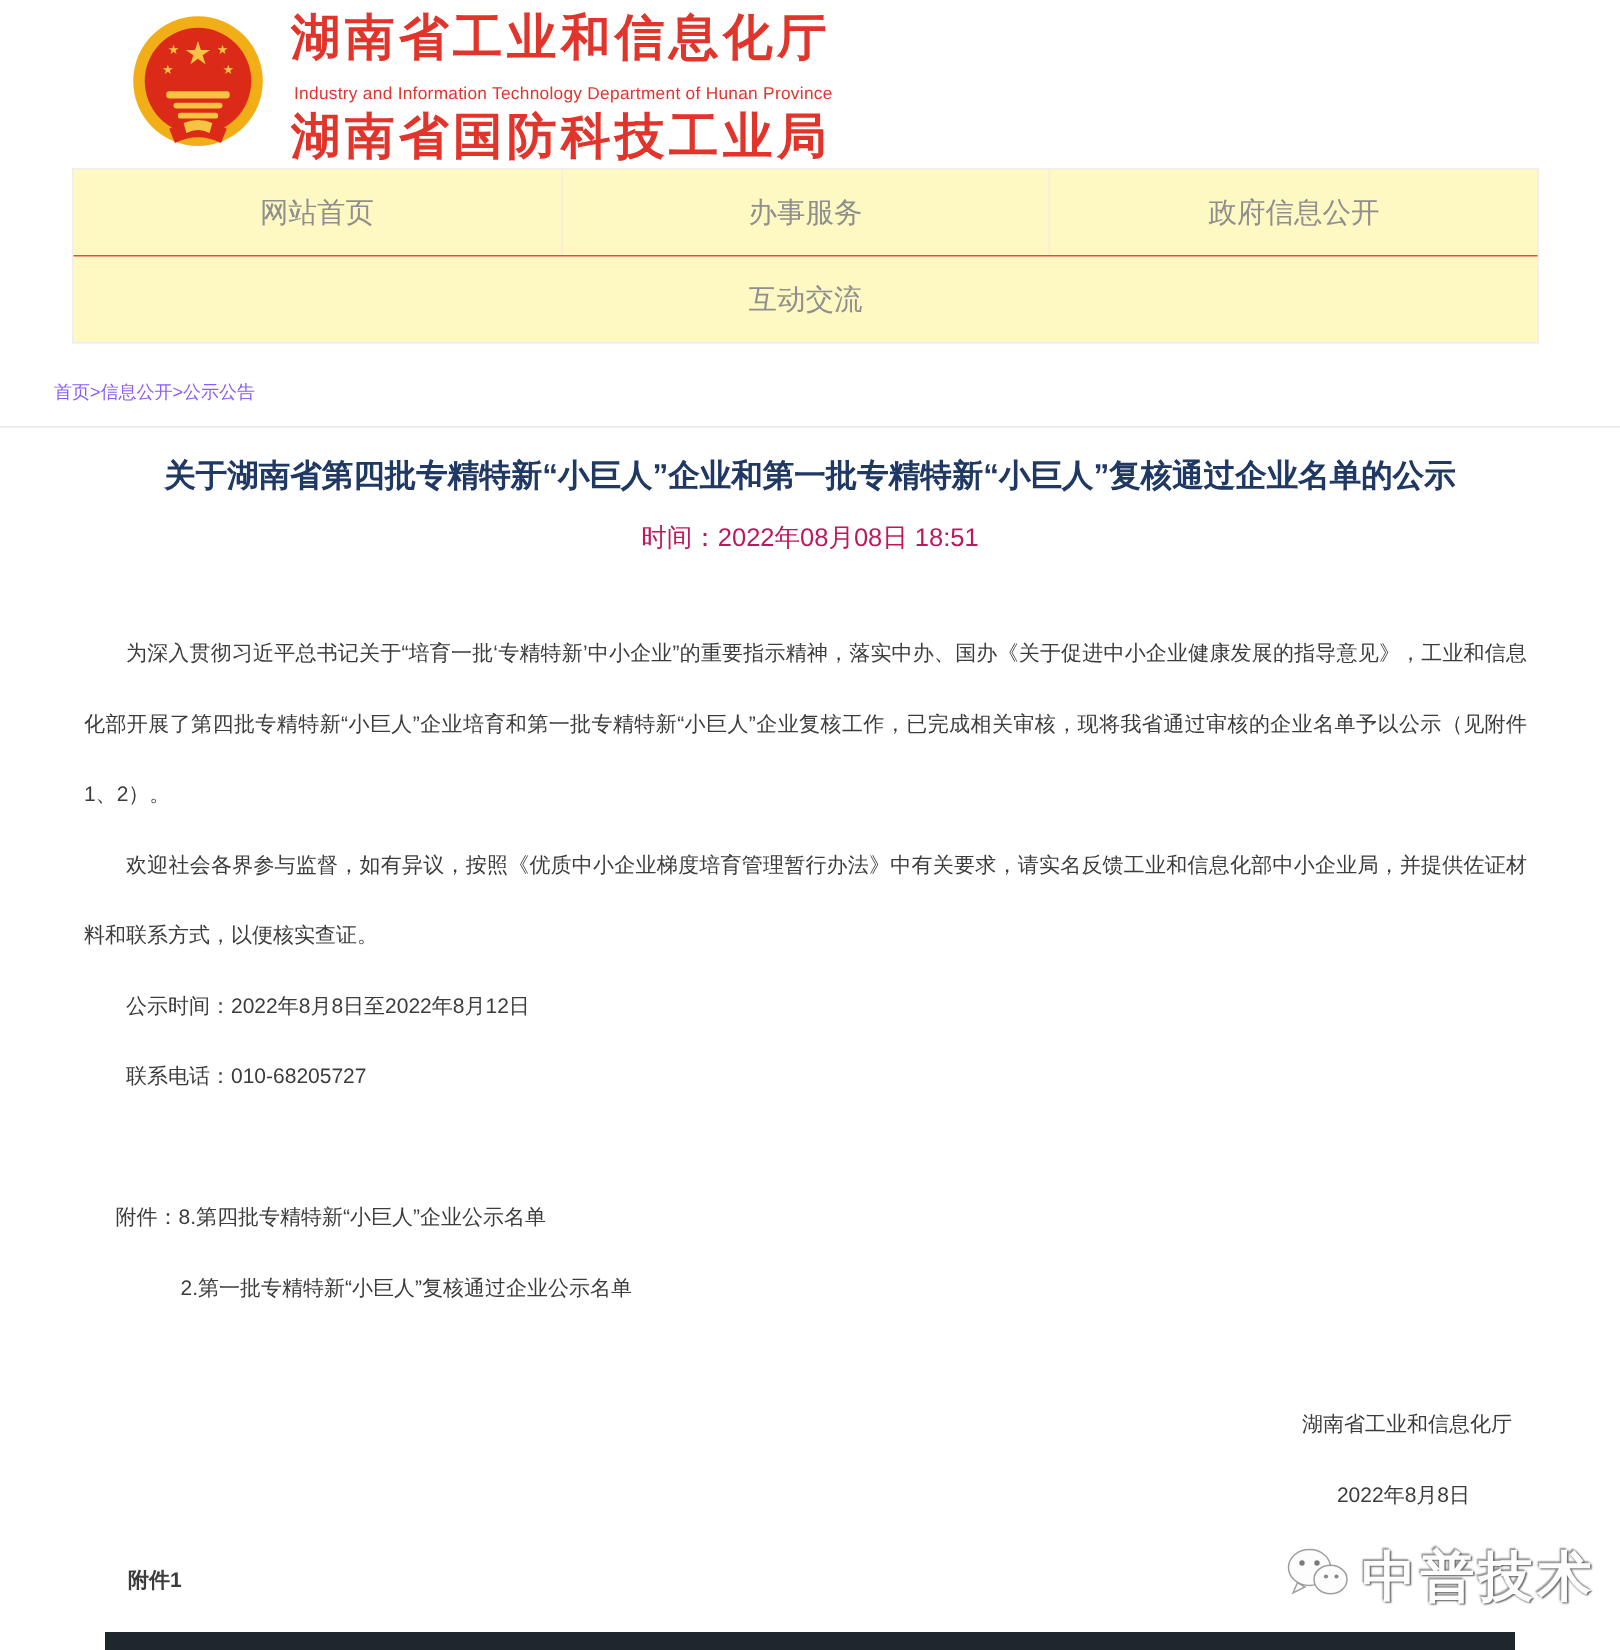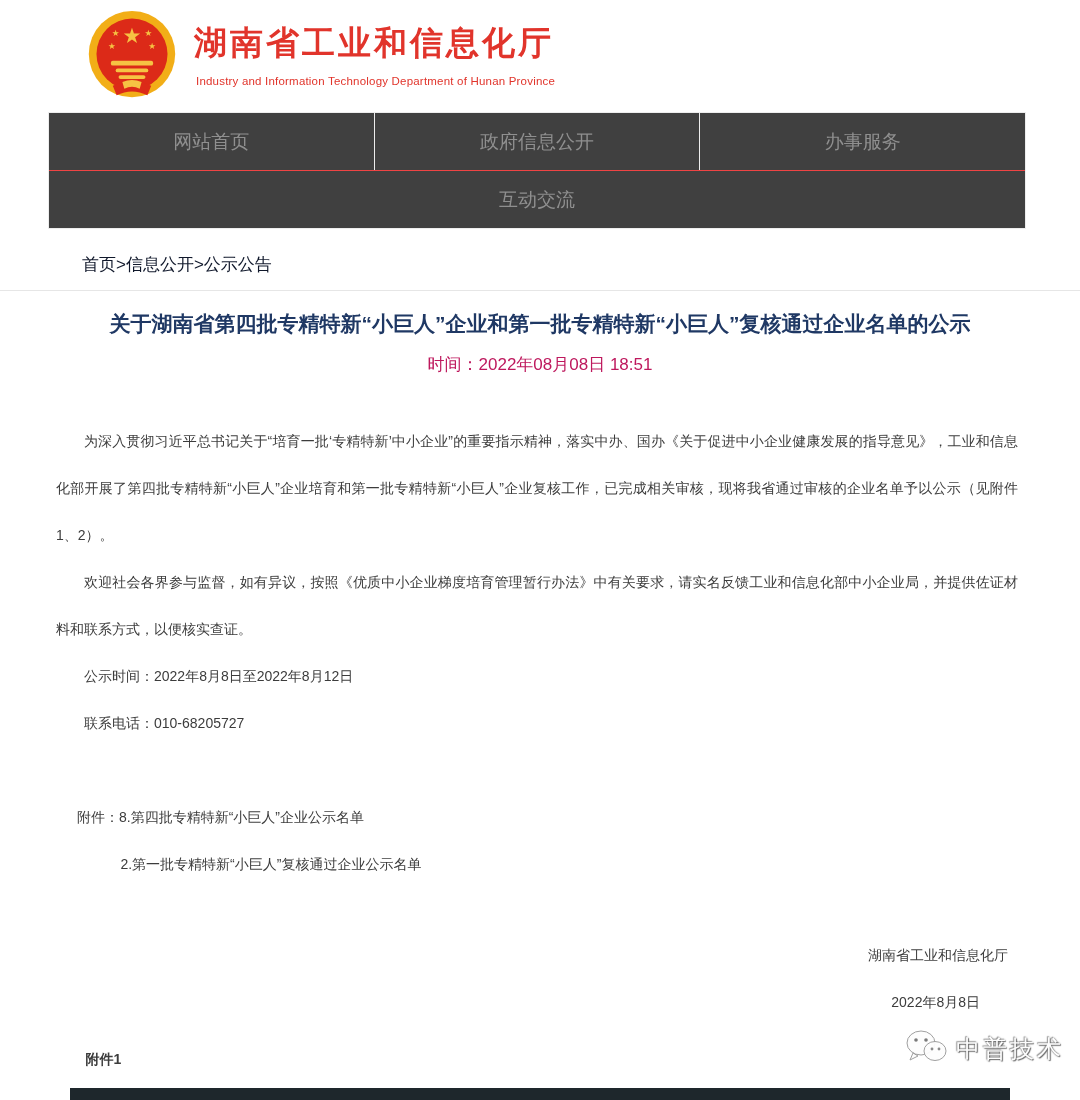--- a/index.html
+++ b/index.html
@@ -7,48 +7,48 @@
     width:1080px;height:1100px;background:#ffffff;position:relative;overflow:hidden;
     font-family:"Liberation Sans","DejaVu Sans",sans-serif;color:#3c3c3c;
   }
   
   .site-header{display:flex;align-items:center;padding:10px 0 6px 84px;height:112px;box-sizing:border-box;}
   .emblem{flex:0 0 auto;}
   .org-titles{margin-left:14px;line-height:1.1;}
   .org-cn{color:#e1342b;font-size:33px;font-weight:bold;letter-spacing:3px;}
   .org-en{color:#e1342b;font-size:11.5px;margin:14px 0 3px 2px;letter-spacing:0.2px;}
   
-  .main-nav{width:978px;margin-left:48px;border:1px solid #ededed;box-sizing:border-box;background:#404040;}
+  .main-nav{width:978px;margin-left:48px;border:1px solid #ededed;box-sizing:border-box;background:#fef9c3;}
   .nav-row{display:flex;height:57px;}
   .nav-row + .nav-row{border-top:1px solid #ef4444;}
   .nav-cell{flex:1;display:flex;align-items:center;justify-content:center;
     color:#8f8f8f;font-size:19px;border-right:1px solid #ededed;cursor:pointer;}
   .nav-cell:last-child{border-right:none;}
   
-  .breadcrumb{padding:24px 0 14px 82px;font-size:17px;color:#0f172a;}
+  .breadcrumb{padding:24px 0 14px 36px;font-size:12px;color:#8b5cf6;}
   .crumb-line{border:none;border-top:1px solid #e6e6e6;margin:0;}
   
   .article-title{margin:18px 40px 15px;text-align:center;color:#1f3864;font-size:21px;font-weight:bold;line-height:1.4;}
   .article-time{text-align:center;color:#be185d;font-size:17px;margin-top:15px;}
   .article-body{margin:42px 62px 0 56px;font-size:14px;line-height:47px;color:#3c3c3c;text-align:justify;}
   .article-body p{margin:0;text-indent:2em;}
   .meta-line{text-indent:2em;}
   .att-block{margin-top:47px;}
   .att-line-1{text-indent:1.5em;}
   .att-line-2{padding-left:4.6em;}
   .signature{margin-top:44px;text-align:right;}
   .sig-org{padding-right:10px;}
   .sig-date{padding-right:38px;}
   .annex-label{margin-top:10px;padding-left:2.1em;text-indent:0;font-weight:bold;}
   
   .table-title{text-align:center;font-weight:bold;font-size:19px;color:#2e2e2e;margin-top:16px;}
   .bottom-bar{position:absolute;left:70px;top:1088px;width:940px;height:12px;background:#1e272c;}
   
   .watermark{position:absolute;top:1027px;right:16px;display:flex;align-items:center;gap:7px;pointer-events:none;}
-  .wm-text{font-size:24px;font-weight:normal;letter-spacing:3px;color:#fdfdfd;
+  .wm-text{font-size:36px;font-weight:bold;letter-spacing:3px;color:#fdfdfd;
     text-shadow:1px 1px 1px #6a6a6a,-1px -1px 1px #9a9a9a,0 0 2px #888;}
 </style>
 </head>
 <body>
 
 <header class="site-header">
   <span class="emblem">
     <svg width="96" height="98" viewBox="0 0 100 102" aria-hidden="true">
       <circle cx="50" cy="49" r="45" fill="#f2ae17"></circle>
       <circle cx="50" cy="49" r="37" fill="#dc2a18"></circle>
@@ -60,28 +60,29 @@
       <rect x="28" y="56" width="44" height="5" rx="2" fill="#f6c343"></rect>
       <rect x="33" y="64" width="34" height="4" rx="2" fill="#f6c343"></rect>
       <rect x="36" y="71" width="28" height="4" rx="2" fill="#f6c343"></rect>
       <path d="M30 82 Q50 72 70 82 L66 92 Q50 84 34 92 Z" fill="#dc2a18"></path>
       <path d="M40 78 Q50 74 60 78 L58 85 Q50 81 42 85 Z" fill="#f6c343"></path>
     </svg>
   </span>
   <div class="org-titles">
     <div class="org-cn">湖南省工业和信息化厅</div>
     <div class="org-en">Industry and Information Technology Department of Hunan Province</div>
+    <div class="org-cn">湖南省国防科技工业局</div>
   </div>
 </header>
 
 <nav class="main-nav">
   <div class="nav-row">
     <div class="nav-cell">网站首页</div>
+    <div class="nav-cell">办事服务</div>
     <div class="nav-cell">政府信息公开</div>
-    <div class="nav-cell">办事服务</div>
   </div>
   <div class="nav-row">
     <div class="nav-cell">互动交流</div>
   </div>
 </nav>
 
 <div class="breadcrumb">首页&gt;信息公开&gt;公示公告</div>
 <hr class="crumb-line">
 
 <h1 class="article-title">关于湖南省第四批专精特新“小巨人”企业和第一批专精特新“小巨人”复核通过企业名单的公示</h1>

